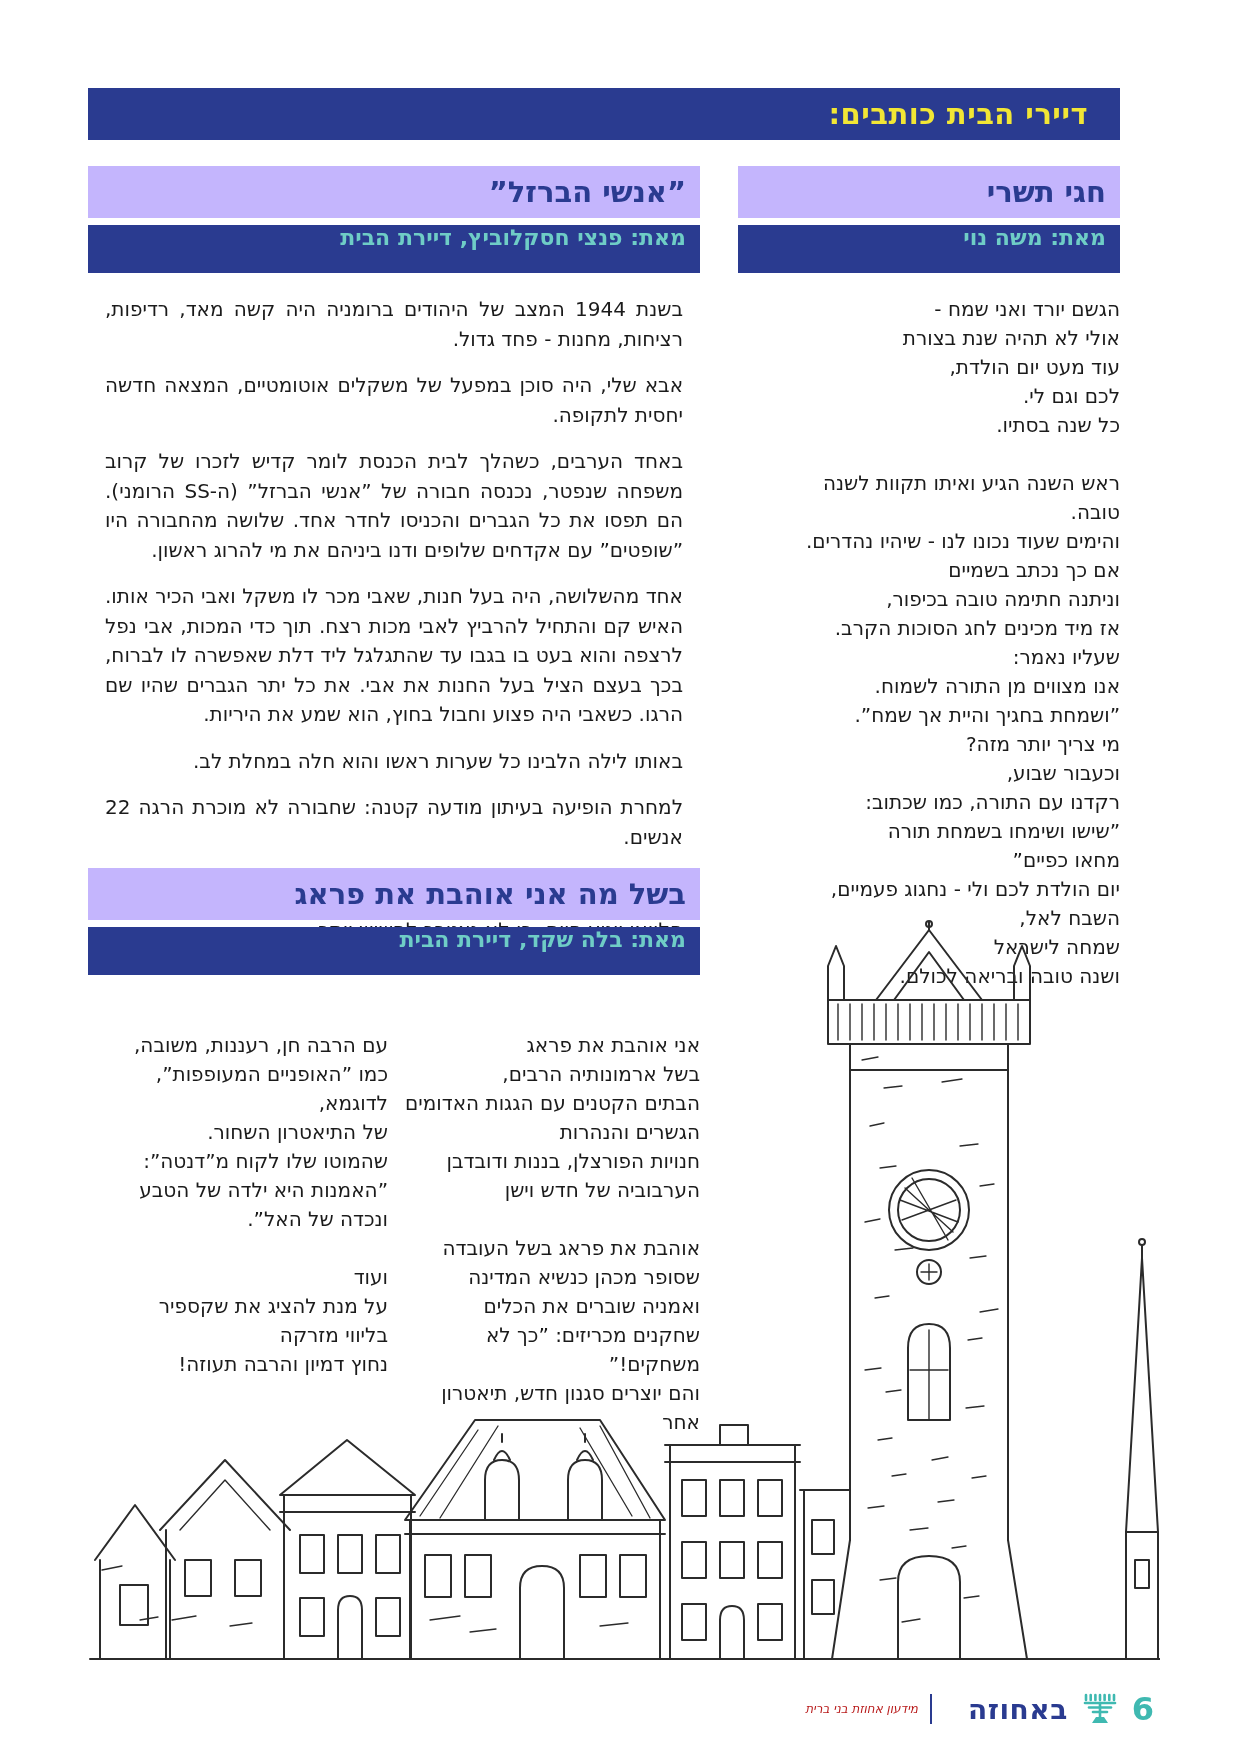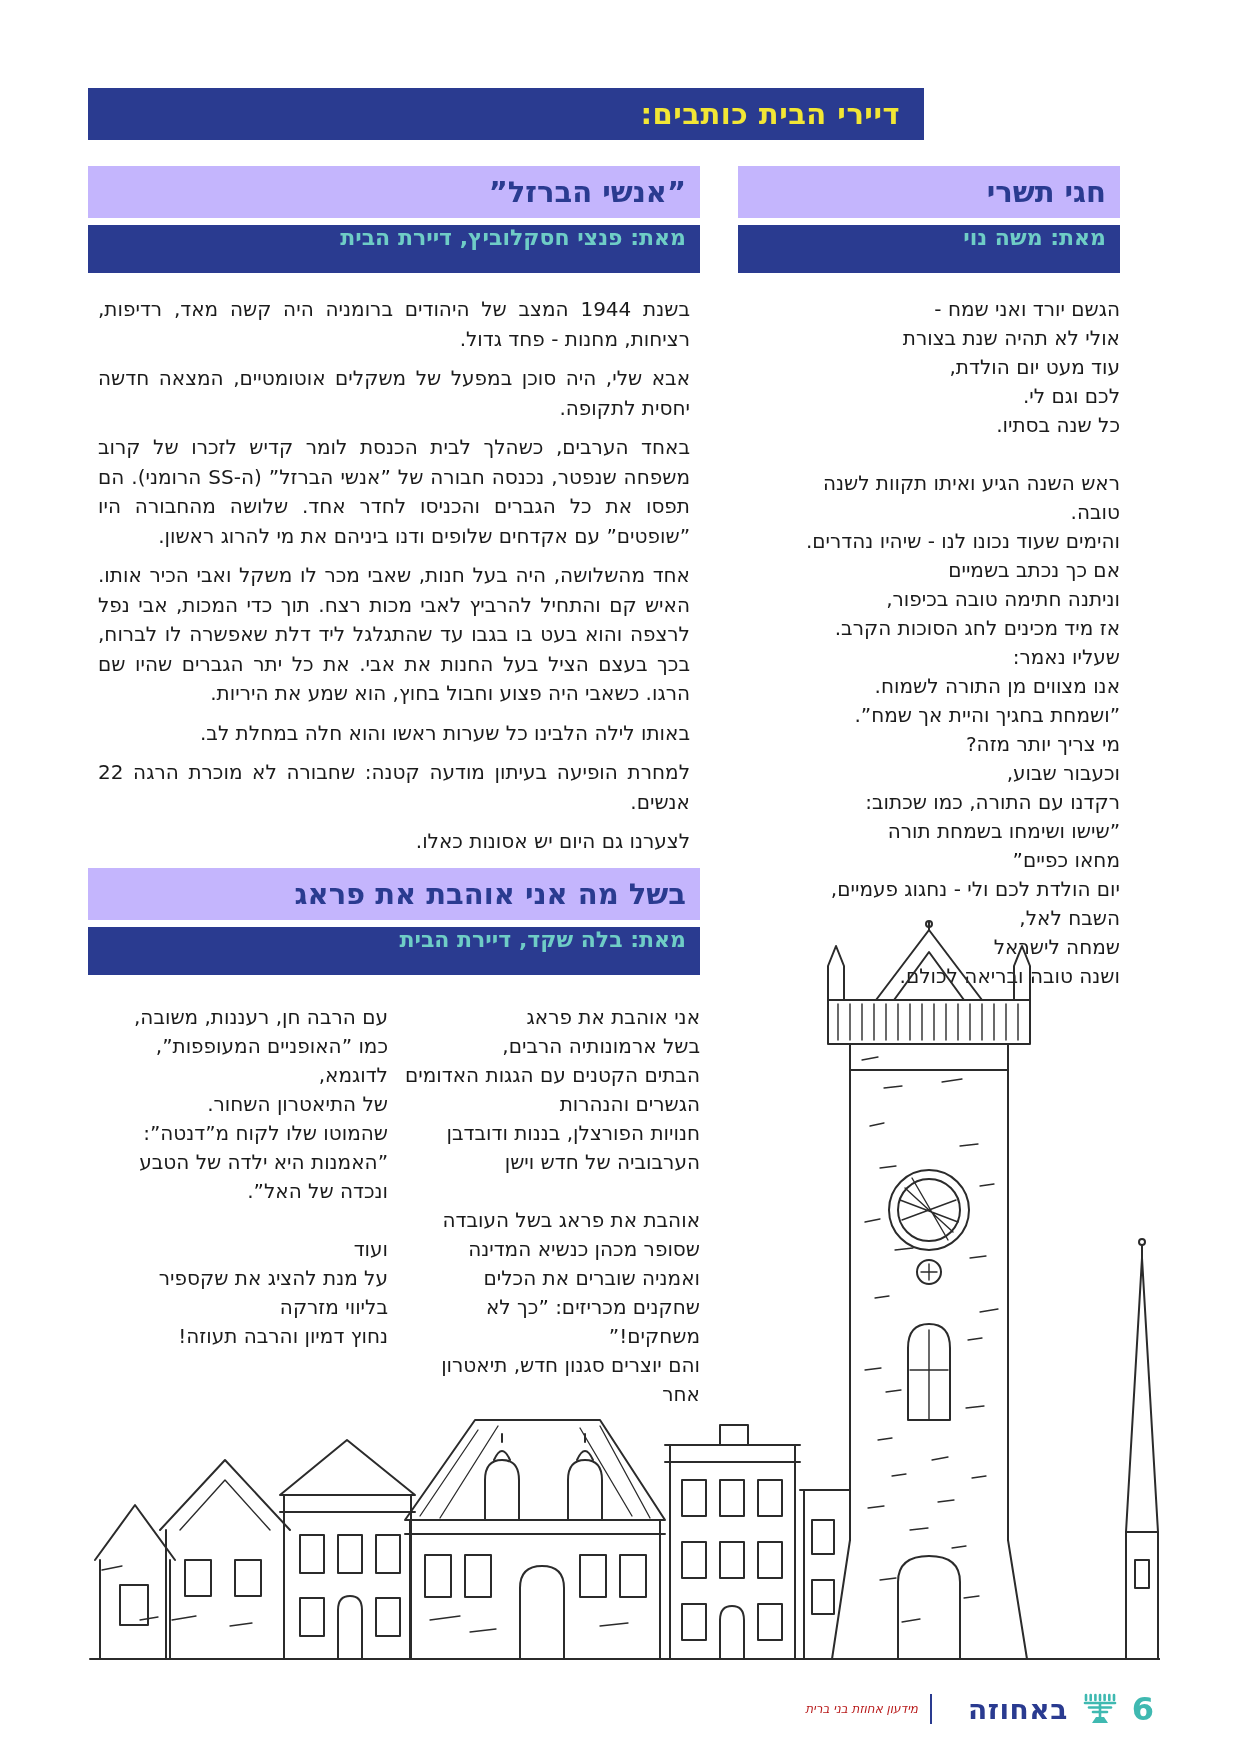--- a/index.html
+++ b/index.html
@@ -4,45 +4,45 @@
 <style>
   html,body{margin:0;padding:0;}
   body{
     width:1240px;height:1754px;position:relative;background:#ffffff;
     font-family:"DejaVu Sans","Liberation Sans",sans-serif;
     direction:rtl;color:#1b1b1b;overflow:hidden;
   }
   .abs{position:absolute;}
   
   .top-banner{
-    left:88px;top:88px;width:836px;height:52px;background:#2a3b90;
-    display:flex;align-items:center;padding:0 24px;box-sizing:border-box;
+    left:88px;top:88px;width:1032px;height:52px;background:#2a3b90;
+    display:flex;align-items:center;padding:0 32px;box-sizing:border-box;
   }
   .top-banner .t{color:#f2e635;font-weight:bold;font-size:29px;letter-spacing:0.5px;}
   
   .col-right{left:738px;top:166px;width:382px;}
   .col-left{left:88px;top:166px;width:612px;}
   .band-teal{
     background:#c4b5fd;height:52px;display:flex;align-items:center;
     padding:0 14px;box-sizing:border-box;
   }
   .band-teal .t{color:#2a3b90;font-weight:bold;font-size:29px;}
   .band-blue{
     background:#2a3b90;height:48px;display:flex;align-items:flex-start;
     padding:0 14px;box-sizing:border-box;margin-top:7px;
   }
   .band-blue .t{color:#6fcdc6;font-weight:bold;font-size:22px;}
   .poem{margin-top:22px;font-size:20px;line-height:29px;}
   .poem .line{min-height:29px;}
   .article{margin-top:22px;font-size:20px;line-height:29.5px;}
-  .article .para{margin:10px;text-align:justify;}
+  .article .para{margin:17px;text-align:justify;}
   
   .prague{left:88px;top:868px;width:612px;}
   .prague-cols{display:flex;margin-top:28px;}
-  .prague-cols .pc{width:50%;box-sizing:border-box;}
+  .prague-cols .pc{width:50%;box-sizing:border-box;margin-top:28px;}
   .prague-cols .pc-r{padding-left:6px;}
   .prague-cols .pc-l{padding-right:6px;}
   .prague-cols .line{min-height:29px;font-size:20px;line-height:29px;text-align:right;}
   
   .illus{left:80px;top:920px;width:1080px;height:740px;pointer-events:none;}
   
   .footer{
     left:60px;top:1686px;width:1094px;height:46px;
     display:flex;align-items:center;gap:12px;
   }

